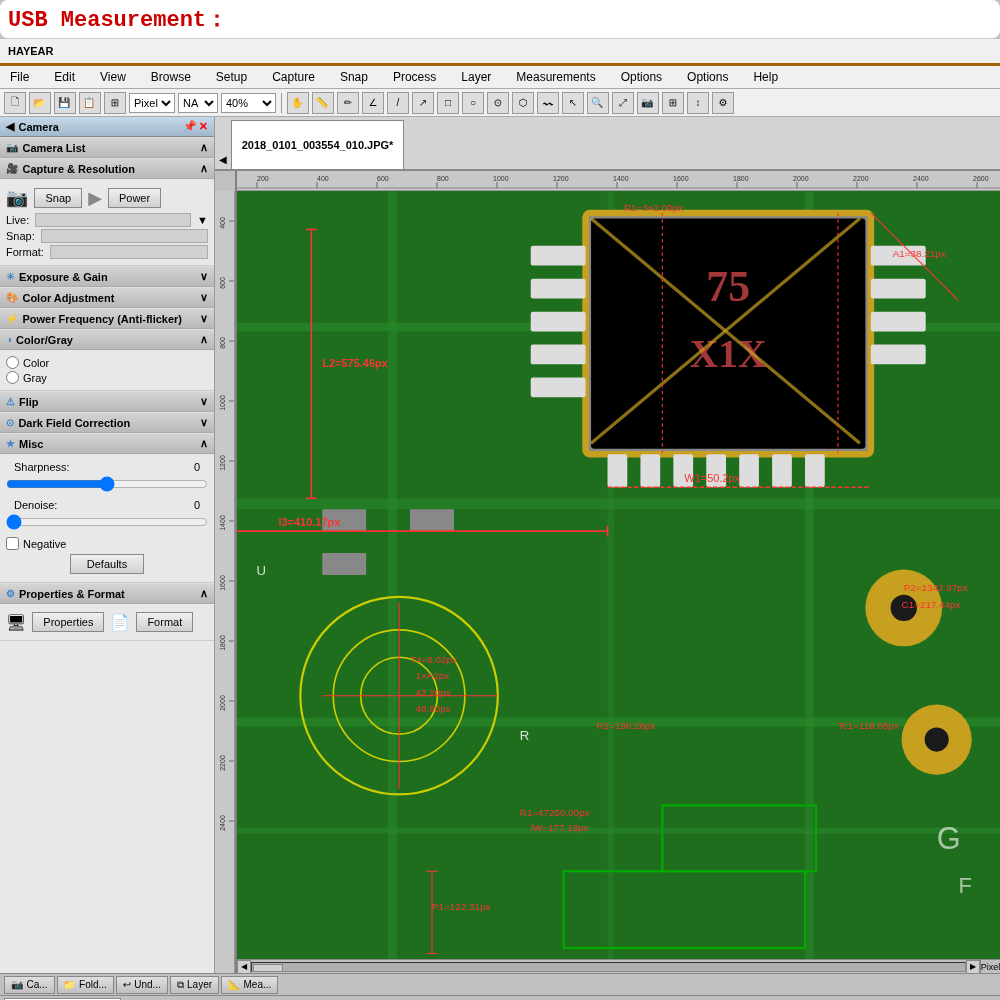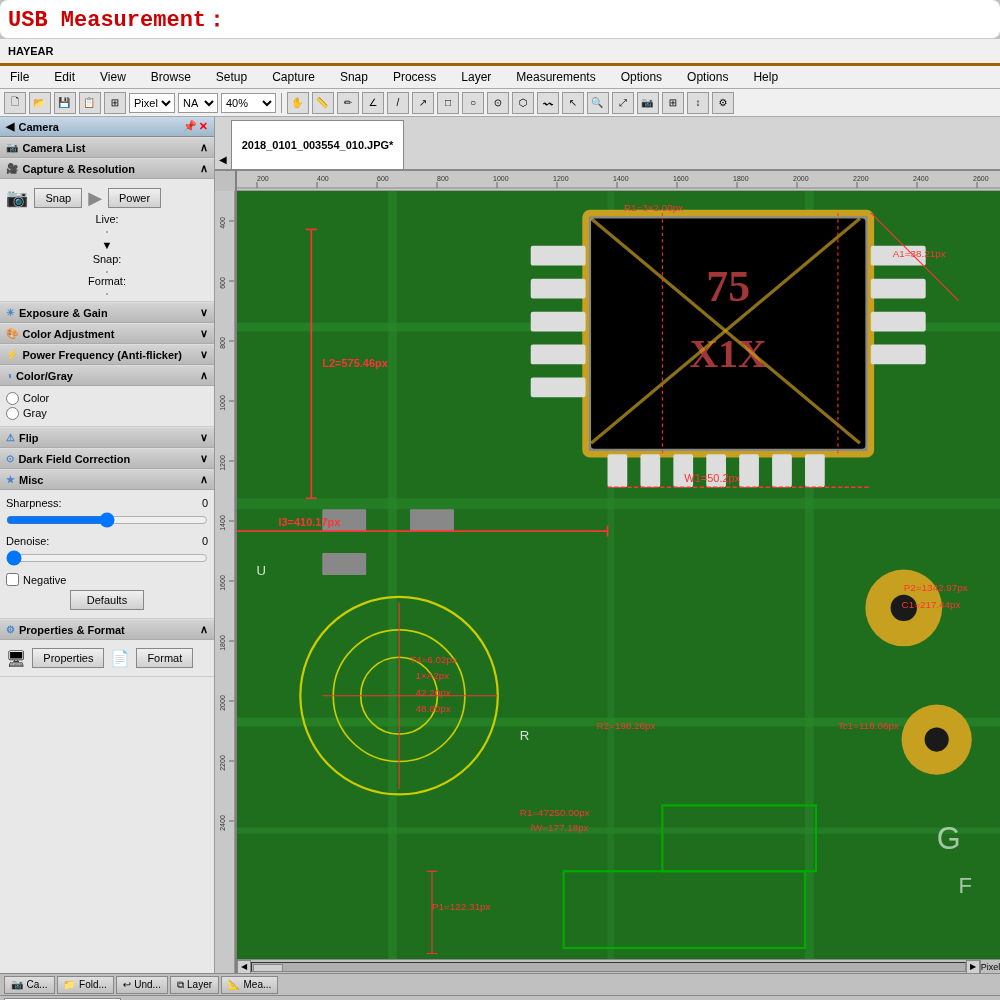--- a/index.html
+++ b/index.html
@@ -114,26 +114,26 @@
     .btn-row { display: flex; gap: 6px; align-items: center; margin: 4px 0; }
     .panel-btn {
       background: linear-gradient(to bottom, #f0f0f0, #d0d0d0);
       border: 1px solid #888;
       padding: 3px 10px;
       font-size: 11px;
       cursor: pointer;
       display: flex; align-items: center; gap: 4px;
     }
 
-    .label-row { display: flex; align-items: center; gap: 6px; margin: 2px 0; font-size: 11px; flex-direction: column; }
+    .label-row { display: flex; align-items: center; gap: 6px; margin: 2px 0; font-size: 11px; }
     .input-bar { flex: 1; height: 14px; background: #d0d0d0; border: 1px solid #aaa; }
 
-    .radio-row { display: flex; gap: 4px; font-size: 11px; margin: 2px 0; }
-
-    .slider-row { display: flex; align-items: center; gap: 6px; font-size: 11px; margin: 3px 0; }
+    .radio-row { display: flex; align-items: center; gap: 4px; font-size: 11px; margin: 2px 0; }
+
+    .slider-row { display: flex; align-items: center; gap: 6px; font-size: 11px; margin: 3px 8px; }
 
     .checkbox-row { display: flex; align-items: center; gap: 4px; font-size: 11px; margin: 2px 0; }
     .defaults-btn {
       background: linear-gradient(to bottom, #f0f0f0, #d0d0d0);
       border: 1px solid #888;
       padding: 3px 16px;
       font-size: 11px;
       cursor: pointer;
       margin: 4px auto;
       display: block;

